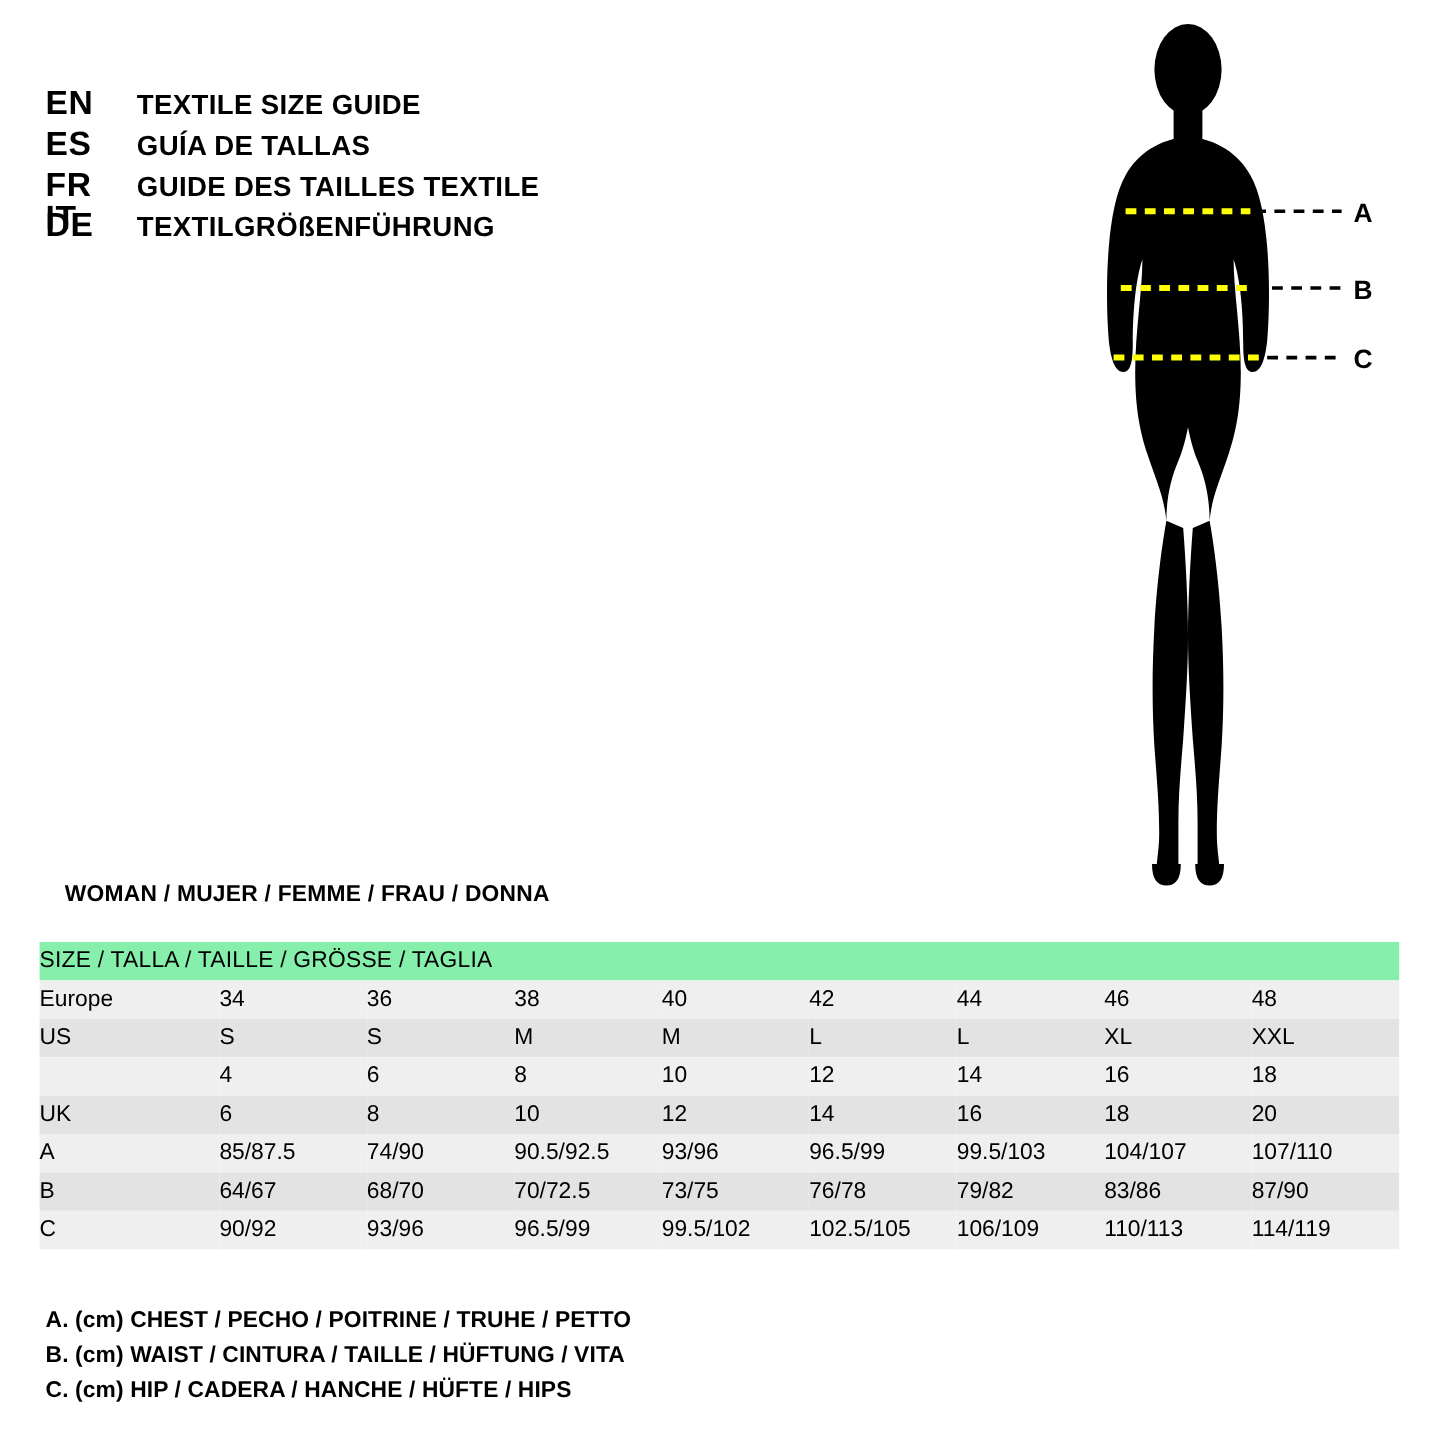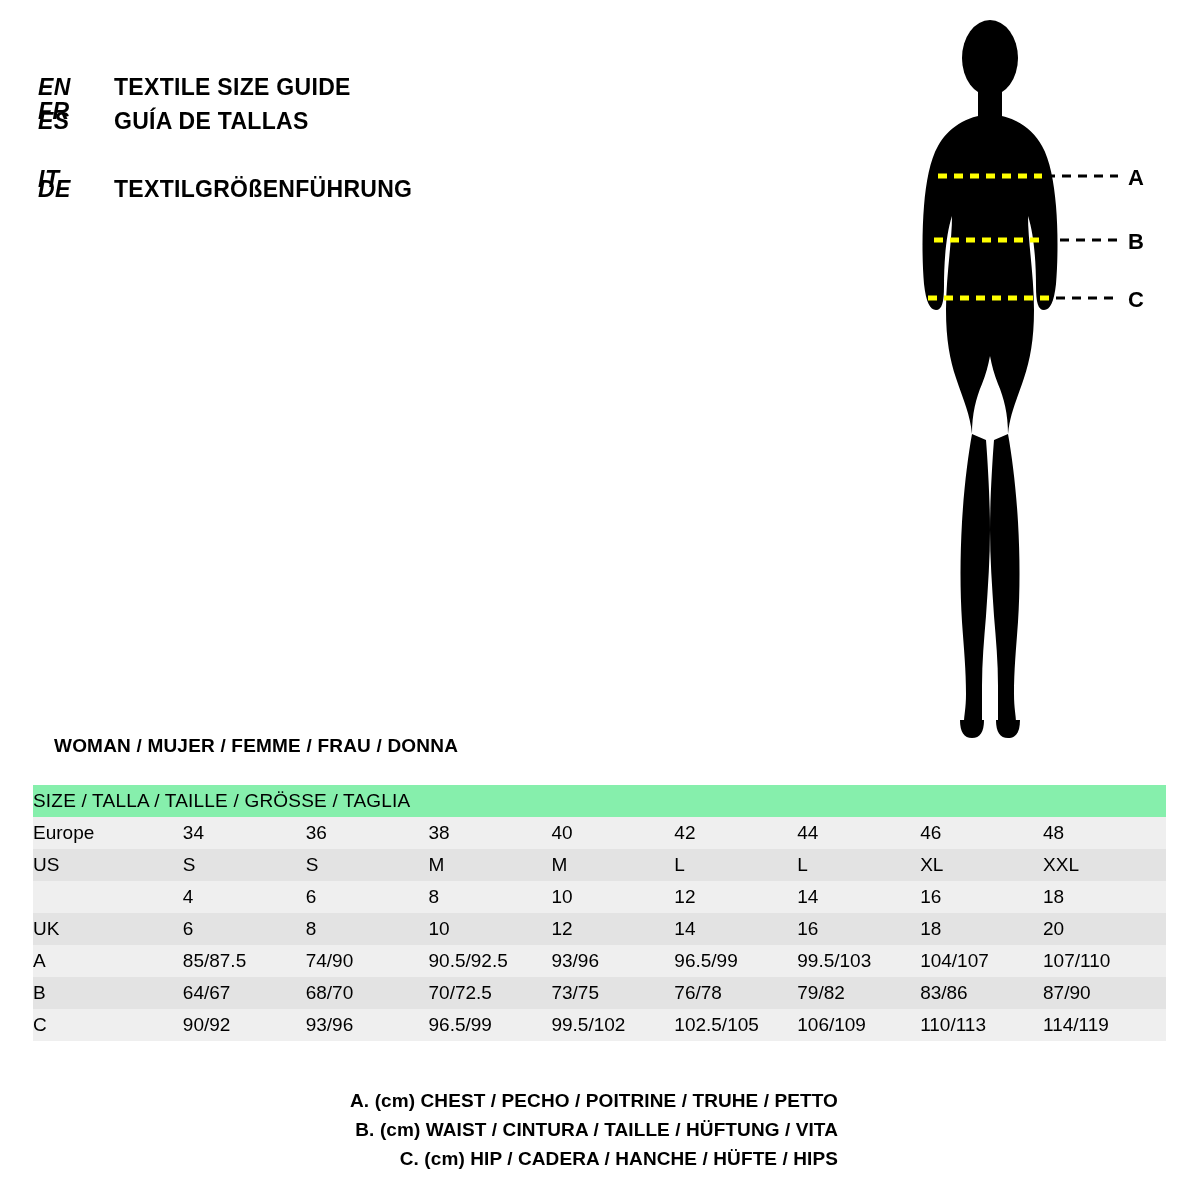--- a/index.html
+++ b/index.html
@@ -23,24 +23,23 @@
     top: 30px;
     width: 520px;
   }
   .title-row {
     display: flex;
     align-items: baseline;
     height: 34px;
   }
   .title-code {
     width: 76px;
-    font-size: 23px;
+    font-size: 28px;
     font-weight: bold;
     letter-spacing: 0.5px;
-    font-style: italic;
   }
   .title-text {
     font-size: 23px;
     font-weight: bold;
     letter-spacing: 0.3px;
     white-space: nowrap;
     margin-top: 44px;
   }
 
   
@@ -112,21 +111,20 @@
     width: 123px;
     white-space: nowrap;
   }
 
   
   #legend {
     position: absolute;
     left: 38px;
     top: 1090px;
     width: 800px;
-    text-align: right;
   }
   .legend-line {
     font-size: 19px;
     font-weight: bold;
     height: 29px;
     letter-spacing: 0.1px;
     white-space: nowrap;
   }
 </style>
 </head>
@@ -136,20 +134,21 @@
   <div class="title-row">
     <div class="title-code">EN</div>
     <div class="title-text">TEXTILE SIZE GUIDE</div>
   </div>
   <div class="title-row">
     <div class="title-code">ES</div>
     <div class="title-text">GUÍA DE TALLAS</div>
   </div>
   <div class="title-row">
     <div class="title-code">FR</div>
+    <div class="title-text">GUIDE DES TAILLES TEXTILE</div>
   </div>
   <div class="title-row">
     <div class="title-code">DE</div>
     <div class="title-text">TEXTILGRÖßENFÜHRUNG</div>
   </div>
   <div class="title-row">
     <div class="title-code">IT</div>
   </div>
 </div>
 

